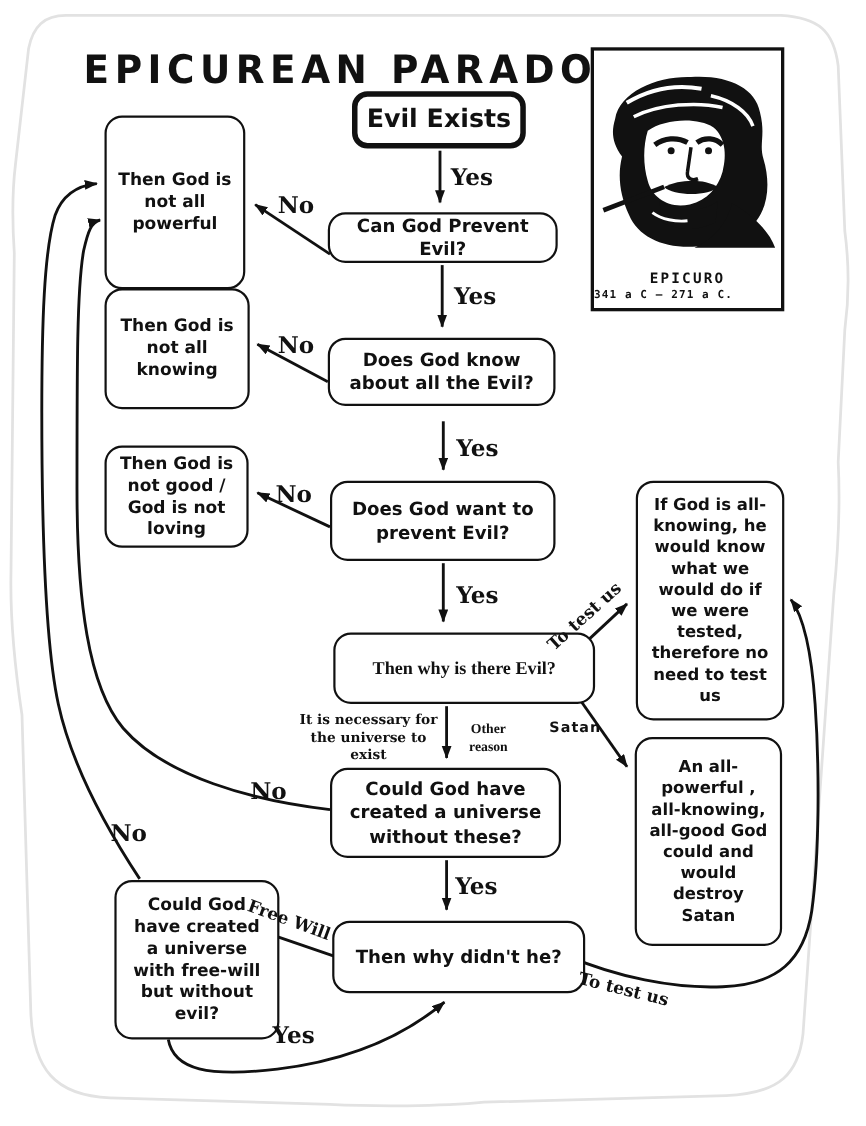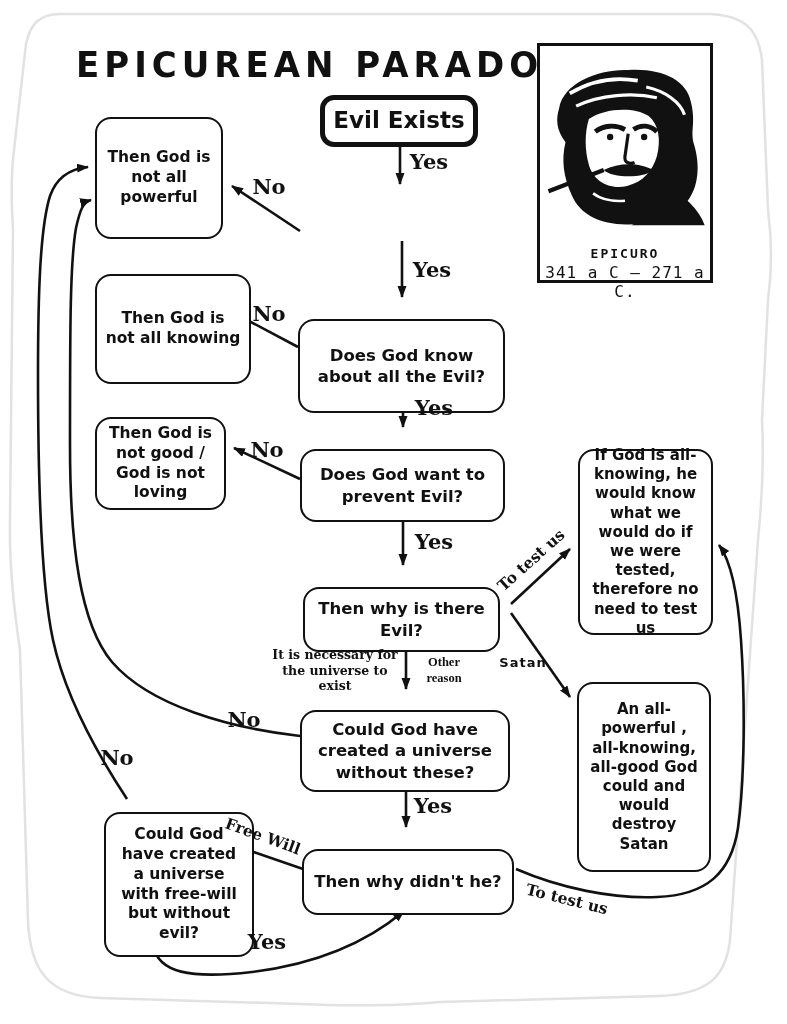--- a/index.html
+++ b/index.html
@@ -2,38 +2,38 @@
 <html><head>
 <meta charset="utf-8">
 <style>
   html,body{margin:0;padding:0;background:#fff;}
   .stage{position:relative;width:787px;height:1024px;background:#ffffff;overflow:hidden;
          font-family:"DejaVu Sans","Liberation Sans",sans-serif;color:#111;}
   svg.layer{position:absolute;left:0;top:0;}
   .node{position:absolute;background:#fff;border:2.5px solid #111;border-radius:16px;
         display:flex;align-items:center;justify-content:center;text-align:center;
         font-weight:700;line-height:1.28;padding:4px 8px;box-sizing:border-box;
-        font-size:15.5px;z-index:3;margin-top:12px;}
+        font-size:15.5px;z-index:3;}
   .node.start{border-width:5px;border-radius:14px;font-size:23px;}
   .node.q{font-size:16.5px;}
   .lbl{position:absolute;font-family:"DejaVu Serif","Liberation Serif",serif;font-weight:700;
        color:#111;text-align:center;z-index:4;white-space:nowrap;transform:translate(-50%,-50%);}
   .lbl.big{font-size:21px;}
   .lbl.small{font-size:12.5px;line-height:1.25;white-space:normal;}
   .lbl.sans{font-family:"DejaVu Sans","Liberation Sans",sans-serif;font-size:13px;letter-spacing:1px;}
   .title{position:absolute;left:76px;top:44px;font-size:34px;font-weight:900;
          letter-spacing:5px;z-index:3;transform:scaleY(1.05);}
   .frame{position:absolute;left:537px;top:43px;width:176px;height:240px;border:3px solid #111;
          background:#fff;box-sizing:border-box;z-index:3;}
   .cap1{position:absolute;left:0;right:0;top:200px;text-align:center;
         font-family:"DejaVu Sans Mono","Liberation Mono",monospace;font-weight:700;
         font-size:13px;letter-spacing:2px;}
-  .cap2{position:absolute;left:0;right:0;top:217px;text-align:center;
-        font-family:"DejaVu Sans Mono","Liberation Mono",monospace;font-weight:400;
-        font-size:16px;letter-spacing:1px;}
+  .cap2{position:absolute;left:0;right:0;top:217px;
+        font-family:"DejaVu Sans Mono","Liberation Mono",monospace;font-weight:700;
+        font-size:10px;letter-spacing:1px;}
 </style>
 </head>
 <body>
 
 <div class="stage">
 
   <svg class="layer" width="787" height="1024" viewBox="0 0 787 1024">
     <defs>
       <marker id="ah" markerWidth="13" markerHeight="10" refX="11" refY="4.5" orient="auto" markerUnits="userSpaceOnUse">
         <path d="M0,0 L12,4.5 L0,9 Z" fill="#111"></path>
@@ -90,42 +90,43 @@
       <path d="M118,112 C136,122 150,136 155,150 L86,150 C104,142 114,128 118,112 Z" fill="#111"></path>
       <path d="M8,118 L60,98" stroke="#111" stroke-width="4" fill="none"></path>
       <path d="M50,120 C58,126 70,128 80,127" stroke="#fff" stroke-width="2.5" fill="none"></path>
     </svg>
     <div class="cap1">EPICURO</div>
     <div class="cap2">341 a C  —  271 a C.</div>
   </div>
 
   <div class="node start" style="left:320px;top:83px;width:158px;height:52px;">Evil Exists</div>
 
-  <div class="node" style="left:95px;top:105px;width:128px;height:122px;">Then God is not all powerful</div>
+  <div class="node" style="left:95px;top:105px;width:128px;height:158px;">Then God is not all powerful</div>
 
+  <div class="node q" style="left:298px;top:193px;width:209px;height:46px;">Can God Prevent Evil?</div>
 
-  <div class="node" style="left:95px;top:262px;width:156px;height:110px;">Then God is not all knowing</div>
+  <div class="node" style="left:95px;top:262px;width:132px;height:110px;">Then God is not all knowing</div>
 
-  <div class="node q" style="left:298px;top:307px;width:207px;height:94px;">Does God know about all the Evil?</div>
+  <div class="node q" style="left:298px;top:307px;width:207px;height:62px;">Does God know about all the Evil?</div>
 
   <div class="node" style="left:95px;top:405px;width:131px;height:93px;">Then God is not good / God is not loving</div>
 
   <div class="node q" style="left:300px;top:437px;width:205px;height:73px;">Does God want to prevent Evil?</div>
 
-  <div class="node q" style="left:303px;top:575px;width:197px;height:65px;">Then why is there Evil?</div>
+  <div class="node q" style="left:303px;top:575px;width:238px;height:65px;font-family:Liberation Serif, serif;">Then why is there Evil?</div>
 
-  <div class="node" style="left:578px;top:437px;width:135px;height:186px;font-size:15px;">If God is all-knowing, he would know what we would do if we were tested, therefore no need to test us</div>
+  <div class="node" style="left:578px;top:437px;width:135px;height:218px;font-size:15px;">If God is all-knowing, he would know what we would do if we were tested, therefore no need to test us</div>
 
   <div class="node q" style="left:300px;top:698px;width:210px;height:82px;">Could God have created a universe without these?</div>
 
   <div class="node" style="left:577px;top:670px;width:134px;height:190px;font-size:15px;">An all-powerful , all-knowing, all-good God could and would destroy Satan</div>
 
   <div class="node" style="left:104px;top:800px;width:150px;height:145px;">Could God have created a universe with free-will but without evil?</div>
 
-  <div class="node q" style="left:302px;top:837px;width:212px;height:66px;">Then why didn't he?</div>
+  <div class="node q" style="left:302px;top:837px;width:230px;height:66px;">Then why didn't he?</div>
 
   <div class="lbl big" style="left:429px;top:161px;">Yes</div>
   <div class="lbl big" style="left:269px;top:186px;">No</div>
   <div class="lbl big" style="left:432px;top:269px;">Yes</div>
   <div class="lbl big" style="left:269px;top:313px;">No</div>
   <div class="lbl big" style="left:434px;top:407px;">Yes</div>
   <div class="lbl big" style="left:267px;top:449px;">No</div>
   <div class="lbl big" style="left:434px;top:541px;">Yes</div>
   <div class="lbl" style="left:531px;top:560px;font-size:15.5px;transform:translate(-50%,-50%) rotate(-42deg);">To test us</div>
   <div class="lbl sans" style="left:523px;top:662px;">Satan</div>

